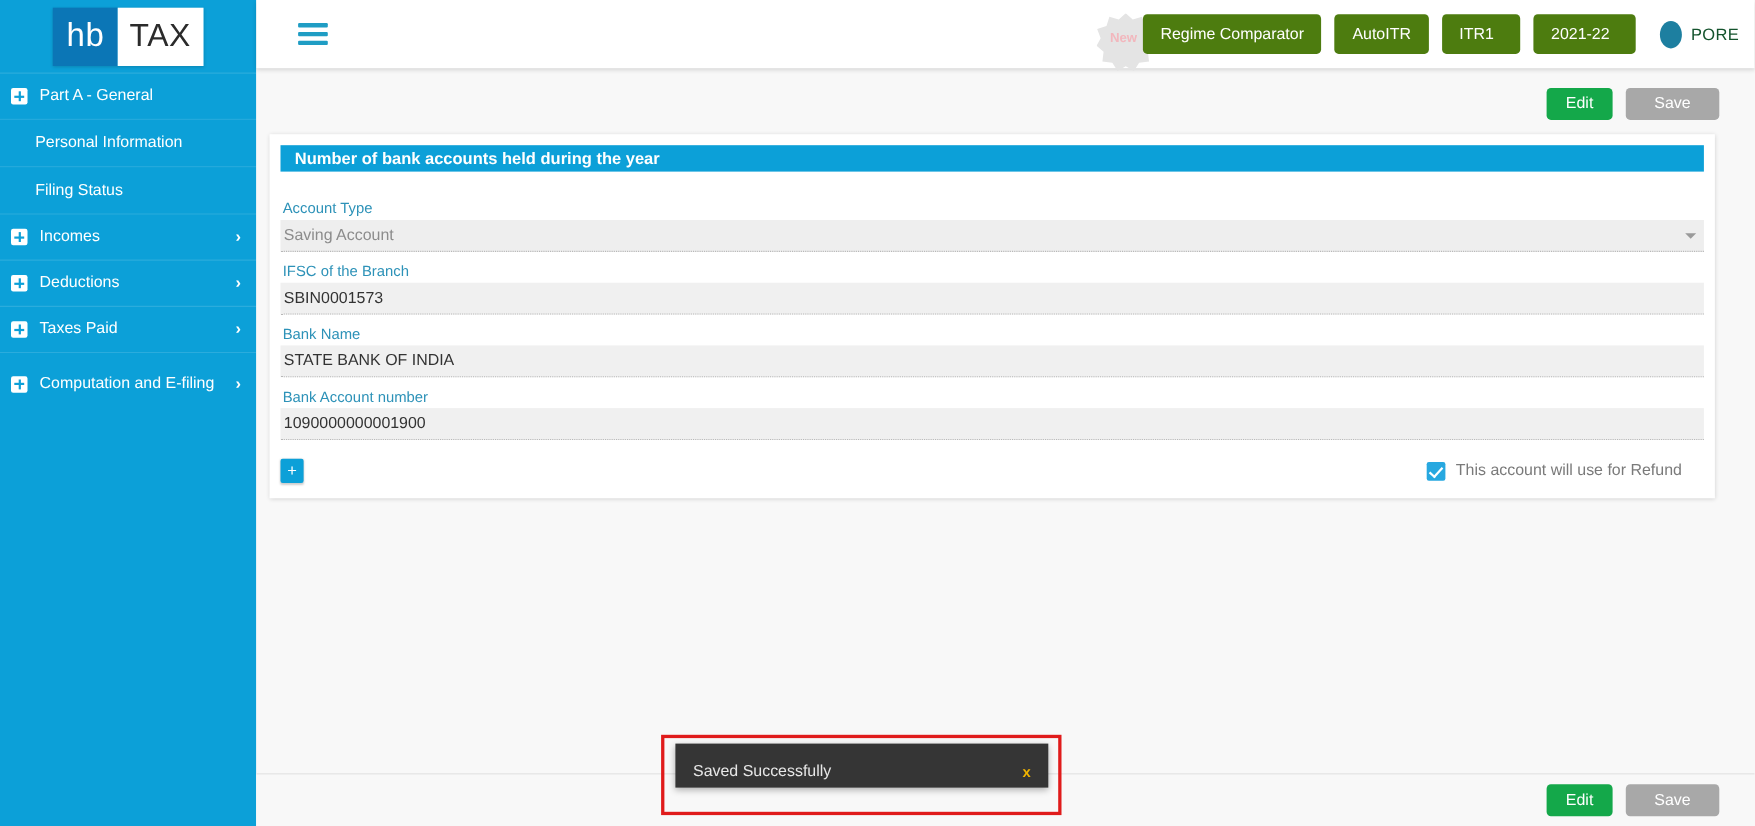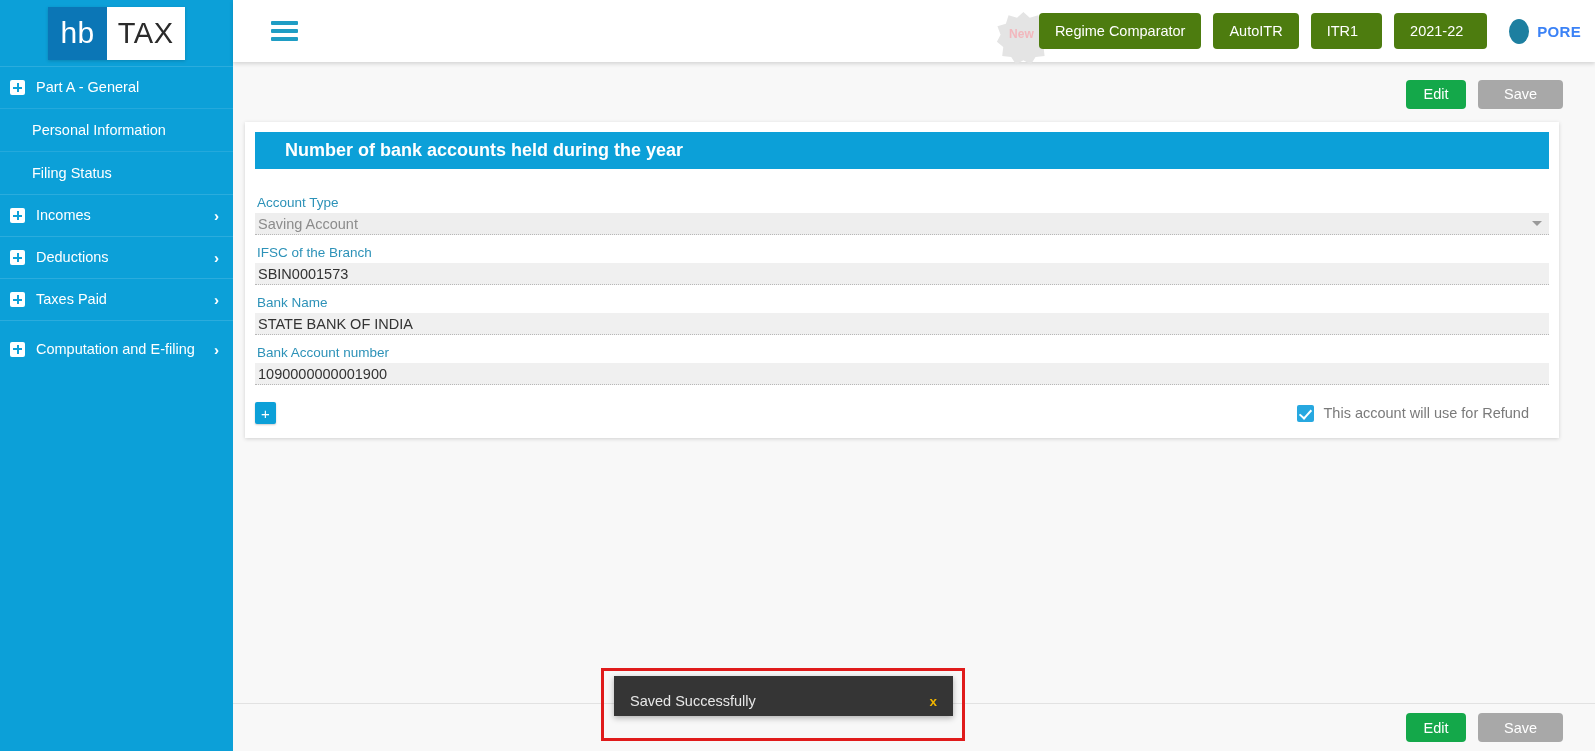--- a/index.html
+++ b/index.html
@@ -139,21 +139,21 @@
   }
   #user-area {
     display: flex; align-items: center; gap: 8px;
     margin-left: 10px; cursor: pointer;
   }
   #avatar {
     width: 20px; height: 25px; border-radius: 50%;
     background: #1d7fa0;
   }
   #user-name {
-    color: #3b82f6; font-size: 15px; font-weight: bold; letter-spacing: .3px;
+    color: #14532d; font-size: 15px; font-weight: normal; letter-spacing: .3px;
   }
 
   
   #content {
     position: absolute; left: 233px; top: 62px;
     width: 1362px; height: 689px;
     background: #f8f8f8;
   }
   #top-actions {
     display: flex; justify-content: flex-end; align-items: center;
@@ -183,24 +183,24 @@
   
   #card {
     margin: 8px 36px 0 12px;
     background: #ffffff;
     box-shadow: 0 1px 4px rgba(0,0,0,.16);
     padding: 10px 10px 14px 10px;
   }
   #card-header {
     background: #0ca0d8;
     color: #ffffff;
-    font-size: 18px; font-weight: bold;
-    height: 37px;
-    display: flex; align-items: center;
-    padding-left: 30px;
+    font-size: 15px; font-weight: bold;
+    height: 24px;
+    display: flex; align-items: center;
+    padding-left: 13px;
   }
   #form-grid {
     display: grid;
     grid-template-columns: 1fr;
     column-gap: 12px;
     padding: 0 0 0 0;
     margin-top: 16px;
   }
   .field { padding-top: 10px; }
   .field-label {
@@ -211,21 +211,21 @@
   }
   .field-value {
     background: #f0f0f0;
     border: none;
     border-bottom: 1px dotted #b7b7b7;
     font-family: "Liberation Sans", sans-serif;
     font-size: 14.5px;
     color: #333333;
     height: 22px;
     width: 100%;
-    padding: 4px 3px;
+    padding: 14px 3px;
     display: flex; align-items: center;
   }
   .field-value.disabled {
     background: #eeeeee;
     color: #8c8c8c;
     justify-content: space-between;
   }
   .sel-caret {
     width: 0; height: 0;
     border-left: 5px solid transparent;

